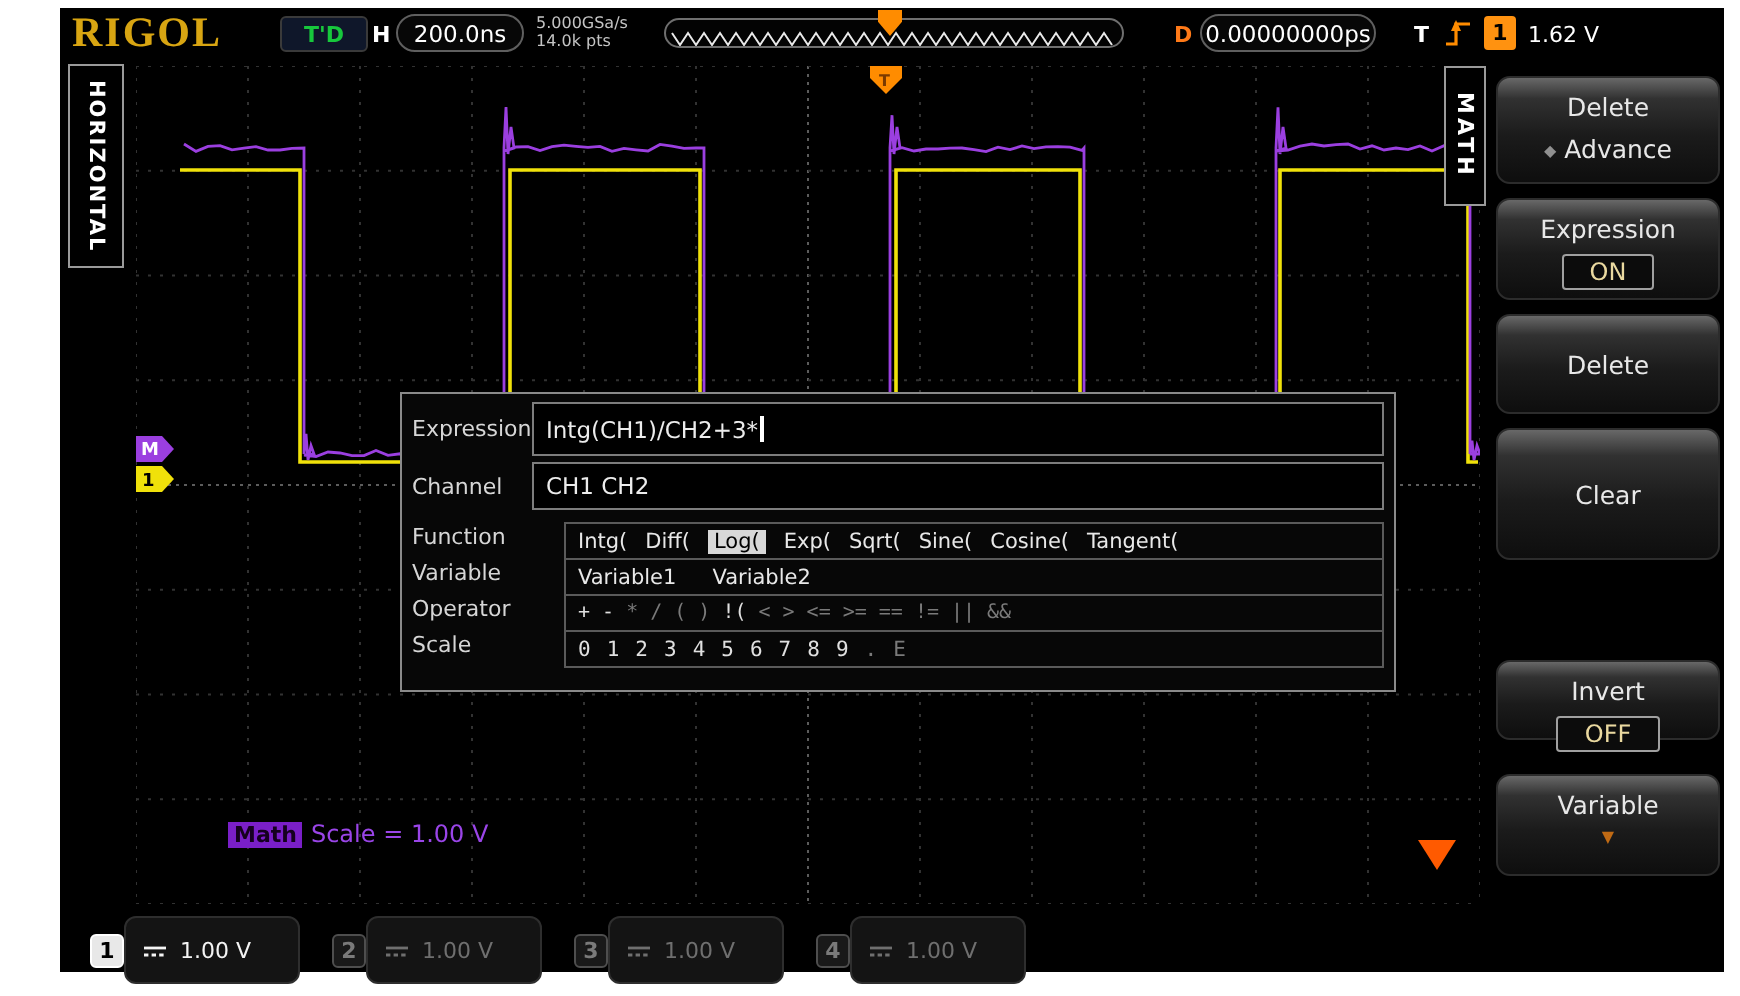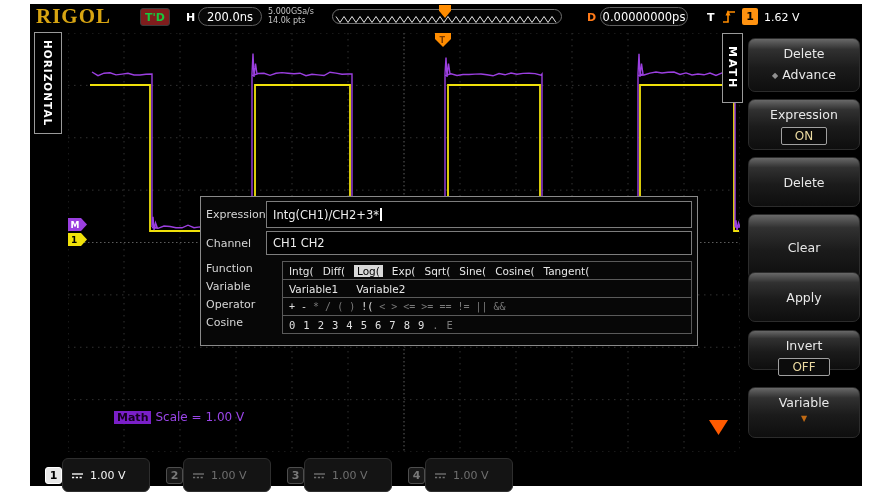--- a/index.html
+++ b/index.html
@@ -7,22 +7,22 @@
   body { width:870px; height:498px; position:relative; overflow:hidden;
          font-family:"DejaVu Sans","Liberation Sans",sans-serif; }
 
   #scope { position:absolute; left:30px; top:4px; width:832px; height:482px; background:#000; }
 
   
   #logo { position:absolute; left:6px; top:0px; font-family:"Liberation Serif","DejaVu Serif",serif;
           font-weight:bold; font-size:21px; color:#d8a512; letter-spacing:1px; }
   .pill { position:absolute; border:1px solid #5f5f5f; border-radius:10px; background:#070707;
           color:#fff; font-size:11.5px; display:flex; align-items:center; justify-content:center; }
-  #status-box { position:absolute; left:110px; top:4px; width:30px; height:18px; border:1px solid #3a3a3a;
-          border-radius:3px; background:#7f1d1d; color:#17c83c; font-weight:bold; font-size:11px;
+  #status-box { position:absolute; left:110px; top:4px; width:44px; height:18px; border:1px solid #3a3a3a;
+          border-radius:3px; background:#0f172a; color:#17c83c; font-weight:bold; font-size:11px;
           display:flex; align-items:center; justify-content:center; }
   #h-label { position:absolute; left:156px; top:7px; color:#fff; font-weight:bold; font-size:11px; }
   #timebase-box { left:168px; top:3px; width:64px; height:19px; }
   #srate { position:absolute; left:238px; top:3px; font-size:8px; line-height:9px; color:#c4c4c4; }
   #hpos-bar { position:absolute; left:302px; top:5px; width:230px; height:15px; border:1px solid #6f6f6f;
           border-radius:8px; background:#030303; overflow:hidden; }
   #hpos-marker { position:absolute; left:409px; top:1px; width:12px; height:13px; background:#ff8c00;
           clip-path:polygon(0 0,100% 0,100% 45%,50% 100%,0 45%); z-index:3; }
   #d-label { position:absolute; left:557px; top:7px; color:#ff7a18; font-weight:bold; font-size:11px; }
   #delay-box { left:570px; top:3px; width:88px; height:19px; }
@@ -226,21 +226,21 @@
             <span class="op dim">&gt;</span>
             <span class="op dim">&lt;=</span>
             <span class="op dim">&gt;=</span>
             <span class="op dim">==</span>
             <span class="op dim">!=</span>
             <span class="op dim">||</span>
             <span class="op dim">&amp;&amp;</span>
           </div>
       </div>
       <div class="trow">
-        <div class="dlabel">Cosine</div>
+        <div class="dlabel">Scale</div>
         <div class="tcell" id="figure-items">
             <span class="fig">0</span>
             <span class="fig">1</span>
             <span class="fig">2</span>
             <span class="fig">3</span>
             <span class="fig">4</span>
             <span class="fig">5</span>
             <span class="fig">6</span>
             <span class="fig">7</span>
             <span class="fig">8</span>
@@ -260,23 +260,20 @@
     <div class="mbtn b1">
       <div class="mlabel">Expression</div>
       <div class="mvalue">ON</div>
     </div>
     <div class="mbtn single b2">
       <div class="mlabel">Delete</div>
     </div>
     <div class="mbtn single b3">
       <div class="mlabel">Clear</div>
     </div>
-    <div class="mbtn single b4">
-      <div class="mlabel">Apply</div>
-    </div>
     <div class="mbtn b5">
       <div class="mlabel">Invert</div>
       <div class="mvalue">OFF</div>
     </div>
     <div class="mbtn b6">
       <div class="mlabel">Variable</div>
       <div class="marrow">▼</div>
     </div>
   </div>
 

